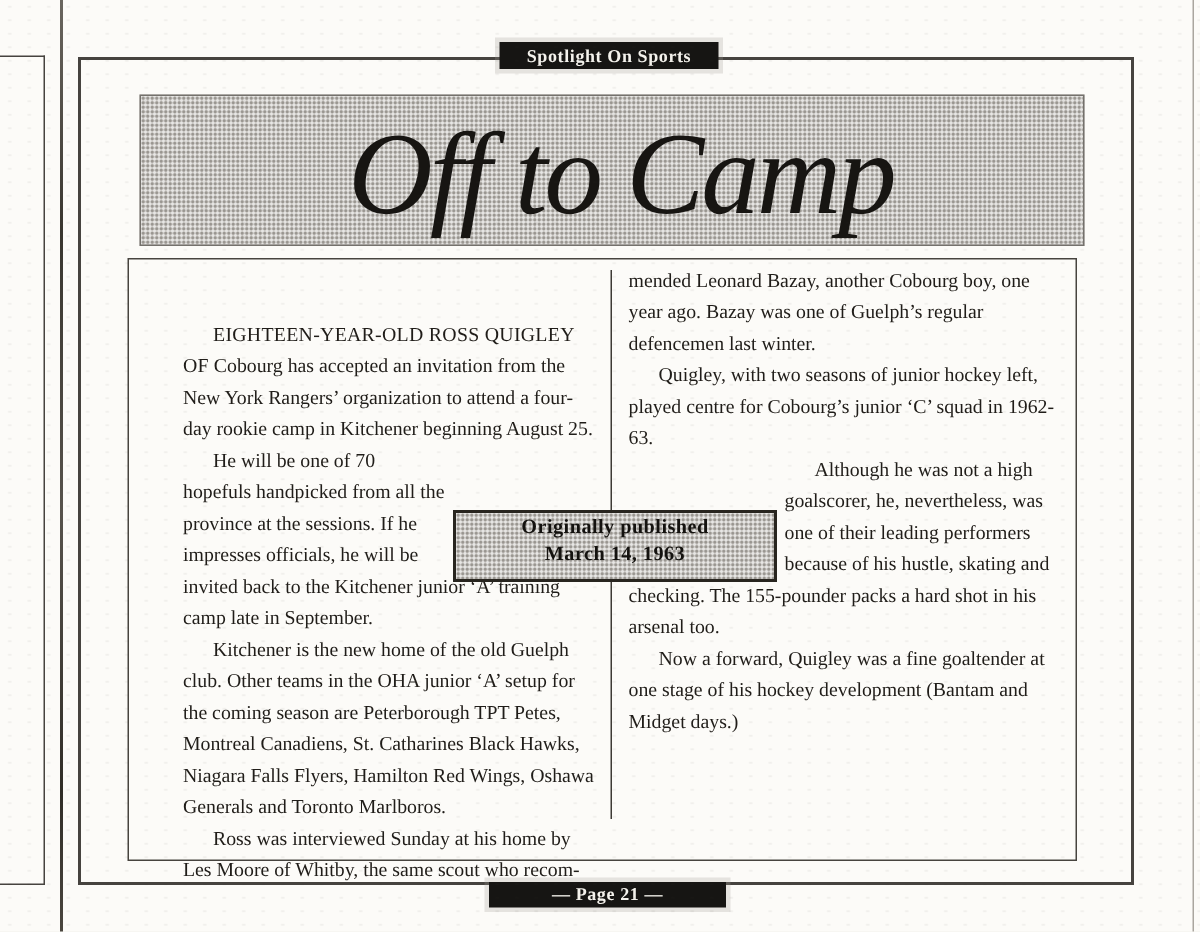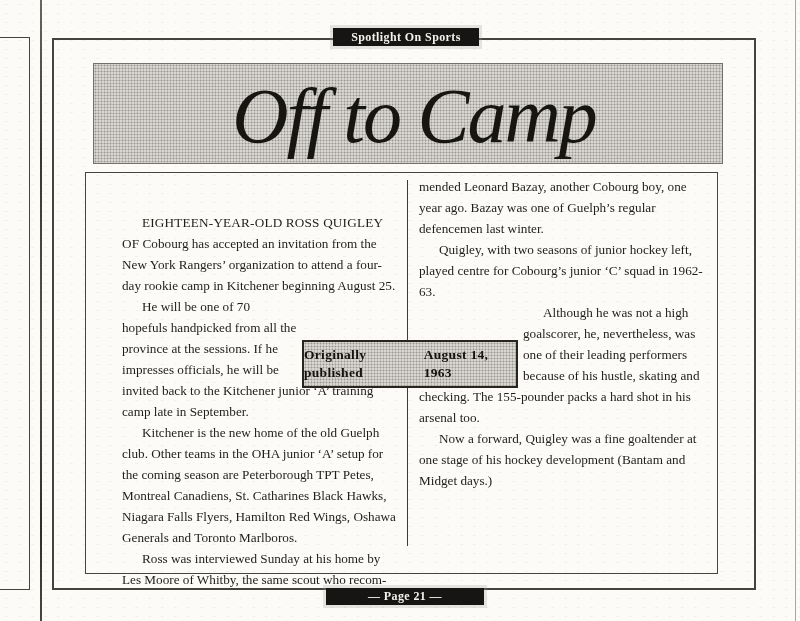--- a/index.html
+++ b/index.html
@@ -83,21 +83,21 @@
   .col.right{left:419px;width:285px;}
   .col p{margin:0;text-indent:20px;}
   .col p.no-indent{text-indent:0;}
   .col.left p.lead{margin-top:36px;}
   .caps{letter-spacing:.2px;}
   .spacer-r{float:right;clear:right;width:100px;height:42px;margin-top:42px;}
   .spacer-l{float:left;clear:left;width:104px;height:42px;margin-top:42px;}
   .inset-box{
     position:absolute;left:302px;top:340px;width:212px;height:44px;
     border:2px solid #28251f;
-    display:flex;flex-direction:row;align-items:center;justify-content:space-between;
+    display:flex;flex-direction:column;align-items:center;justify-content:flex-start;
     font-weight:bold;font-size:13.5px;line-height:18px;letter-spacing:.3px;
     color:#14120f;z-index:5;
   }
 </style>
 </head>
 <body>
 
 <div class="page">
 
   <div class="prev-edge"></div>
@@ -126,20 +126,20 @@
 
   <div class="col right">
     <p class="no-indent">mended Leonard Bazay, another Cobourg boy, one year ago. Bazay was one of Guelph’s regular defencemen last winter.</p>
     <p>Quigley, with two seasons of junior hockey left, played centre for Cobourg’s junior ‘C’ squad in 1962-63.</p>
     <p><span class="spacer-l"></span><span>Although he was not a high goalscorer, he, nevertheless, was one of their leading performers because of his hustle, skating and checking. The 155-pounder packs a hard shot in his arsenal too.</span></p>
     <p>Now a forward, Quigley was a fine goaltender at one stage of his hockey development (Bantam and Midget days.)</p>
   </div>
 
   <div class="inset-box halftone">
     <div>Originally published</div>
-    <div>August 14, 1963</div>
+    <div>March 14, 1963</div>
   </div>
 
   <div class="banner bottom">
     <span>— Page 21 —</span>
   </div>
 
 </div>
 
 </body></html>

